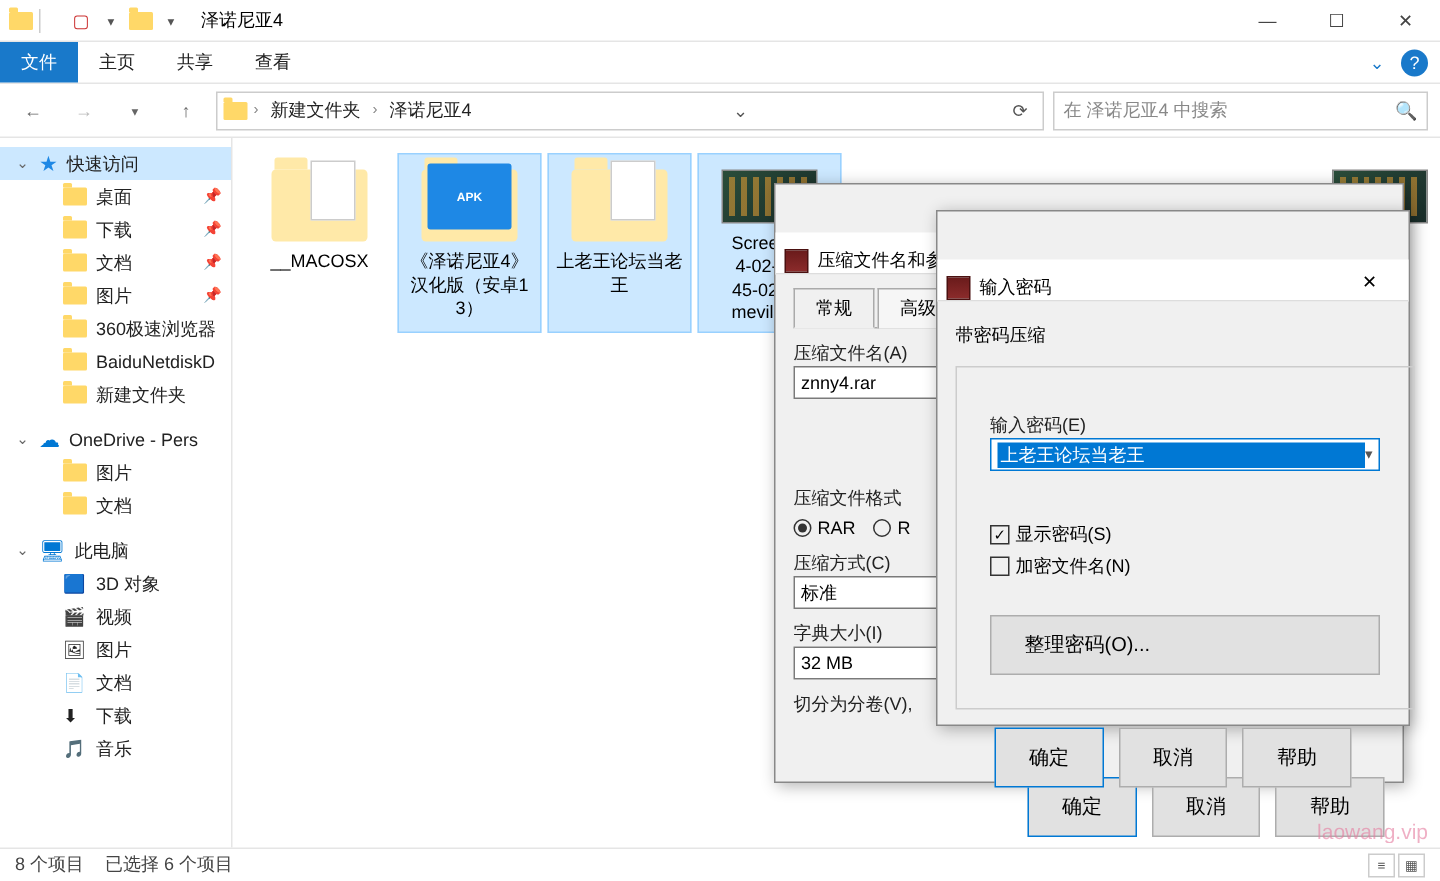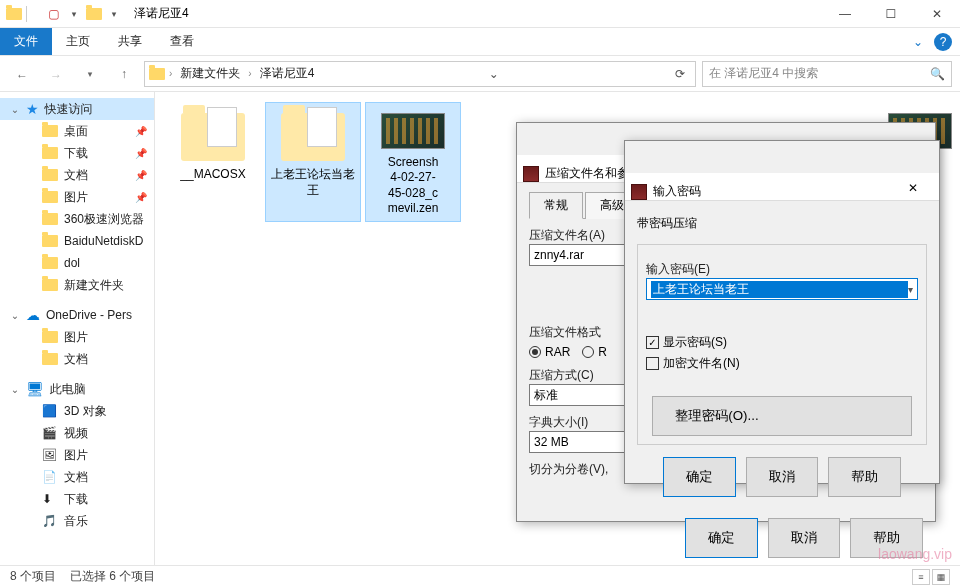--- a/index.html
+++ b/index.html
@@ -72,21 +72,21 @@
 .dlg .tabs .t.active { background: #f0f0f0; border-bottom: 1px solid #f0f0f0; }
 .dlg label { display: block; margin-top: 8px; color: #222; }
 .dlg input[type=text] { width: 100%; height: 22px; border: 1px solid #7a7a7a; padding: 0 4px; background: #fff; font-size: 12px; }
 .dlg .combo { width: 100%; height: 22px; border: 1px solid #7a7a7a; background: #fff; display: flex; align-items: center; padding: 0 4px; }
 .dlg .combo .v { flex: 1; }
 .dlg .combo .arr { color: #555; font-size: 10px; }
 .dlg .radio, .dlg .check { display: flex; align-items: center; gap: 4px; margin-top: 4px; }
 .dlg .btnrow { display: flex; gap: 10px; justify-content: center; margin-top: 12px; }
 .dlg .btn { height: 40px; padding: 0 22px; border: 1px solid #adadad; background: #e1e1e1; display: inline-flex; align-items: center; }
 .dlg .btn.def { border-color: #0078d4; }
-.dlg fieldset { border: 1px solid #ccc; padding: 8px; margin-top: 6px; }
+.dlg fieldset { border: 1px solid #ccc; padding: 22px; margin-top: 6px; }
 .rar-ico { width: 16px; height: 16px; background: linear-gradient(#6a1b1b,#8b2b2b); border: 1px solid #4a1010; display: inline-block; }
 
 .watermark { position: absolute; right: 8px; bottom: 24px; color: #e57da0; opacity: .6; text-align: right; line-height: 1.2; pointer-events: none; }
 .watermark .big { font-size: 22px; font-weight: bold; }
 .watermark .small { font-size: 14px; }
 .viewicons { margin-left: auto; display:flex; gap:2px; }
 .viewicons span { width:18px; height:16px; border:1px solid #ccc; display:inline-flex; align-items:center; justify-content:center; font-size:9px; color:#555; }
 </style>
 </head>
 <body>
@@ -177,24 +177,20 @@
           <div class="item">
             <span class="folder-ico"></span>
             <span>360极速浏览器</span>
           </div>
           <div class="item">
             <span class="folder-ico"></span>
             <span>BaiduNetdiskD</span>
           </div>
           <div class="item">
             <span class="folder-ico"></span>
-            <span>dol</span>
-          </div>
-          <div class="item">
-            <span class="folder-ico"></span>
             <span>新建文件夹</span>
           </div>
         </div>
     </div>
     <div class="grp">
       <div class="hdr">
         <span class="chev">⌄</span>
           <span class="cloud-ico">☁</span>
         <span>OneDrive - Pers</span>
       </div>
@@ -243,20 +239,26 @@
         </div>
     </div>
   </div>
 
   <div class="content" id="filelist">
       <div class="fileitem">
         <div class="bigfolder">
           <div class="doc"></div>
         </div>
         <div class="label">__MACOSX</div>
+      </div>
+      <div class="fileitem sel">
+        <div class="bigfolder">
+          <div class="apk">APK</div>
+        </div>
+        <div class="label">《泽诺尼亚4》汉化版（安卓13）</div>
       </div>
       <div class="fileitem sel">
         <div class="bigfolder">
           <div class="doc"></div>
         </div>
         <div class="label">上老王论坛当老王</div>
       </div>
       <div class="fileitem sel">
         <div class="thumbimg"></div>
         <div class="label">Screensh<br>4-02-27-<br>45-028_c<br>mevil.zen</div>

